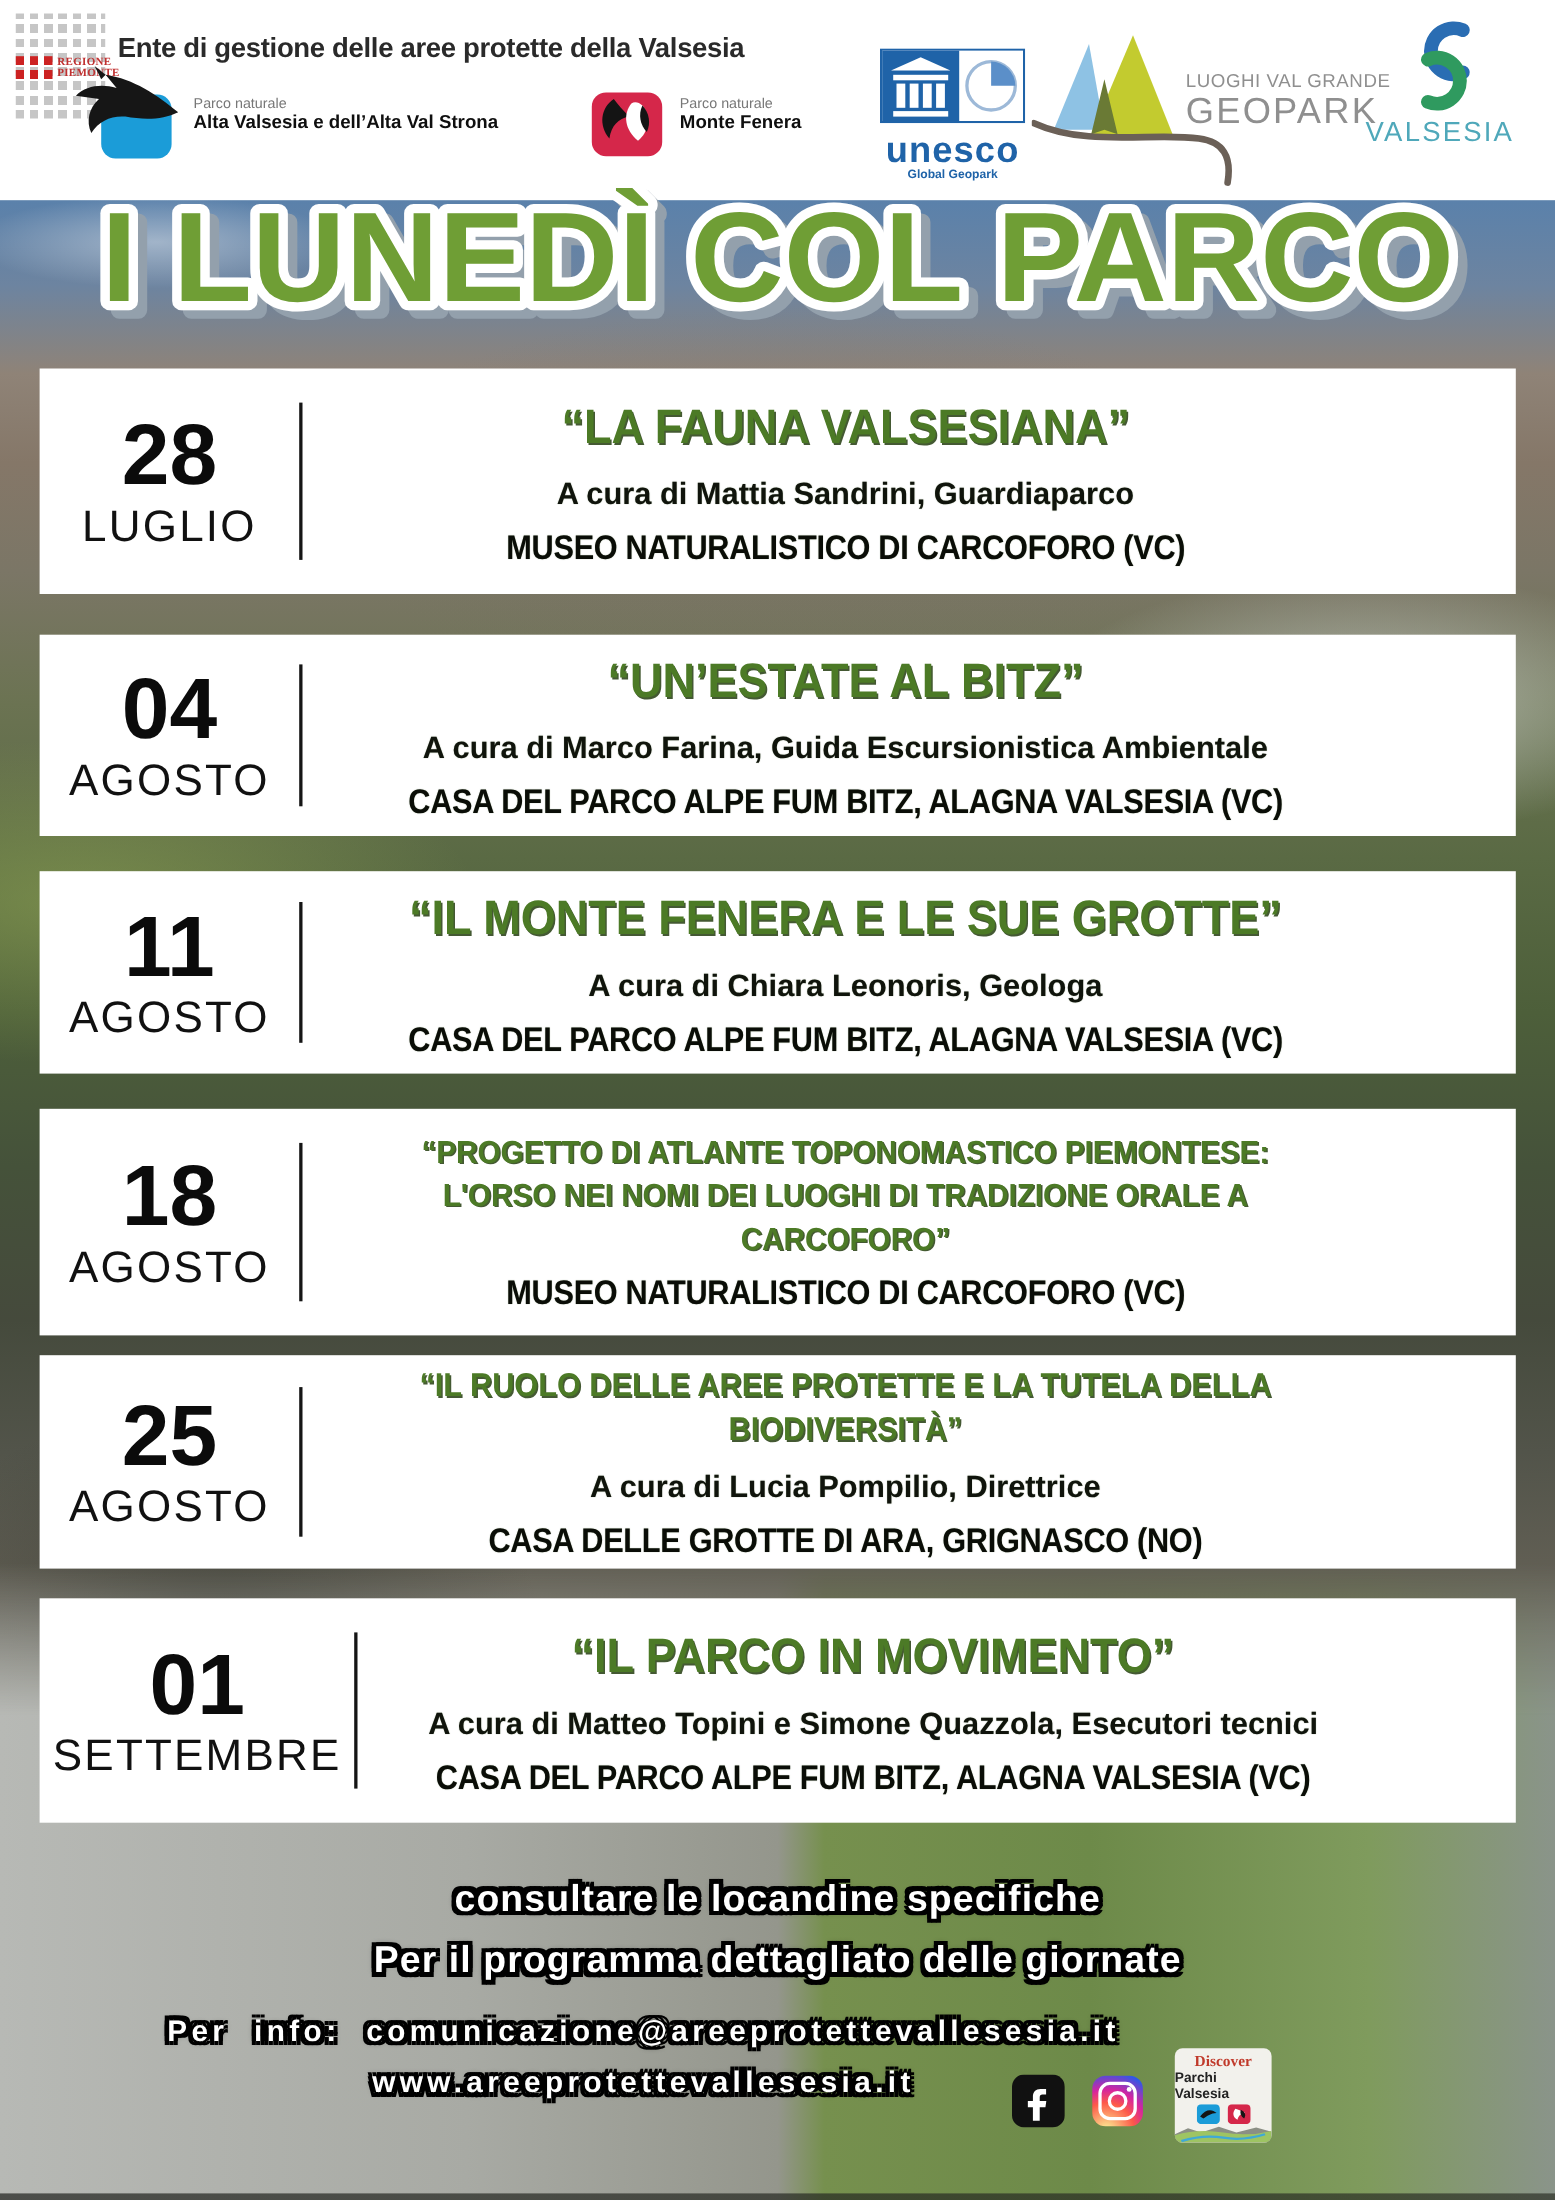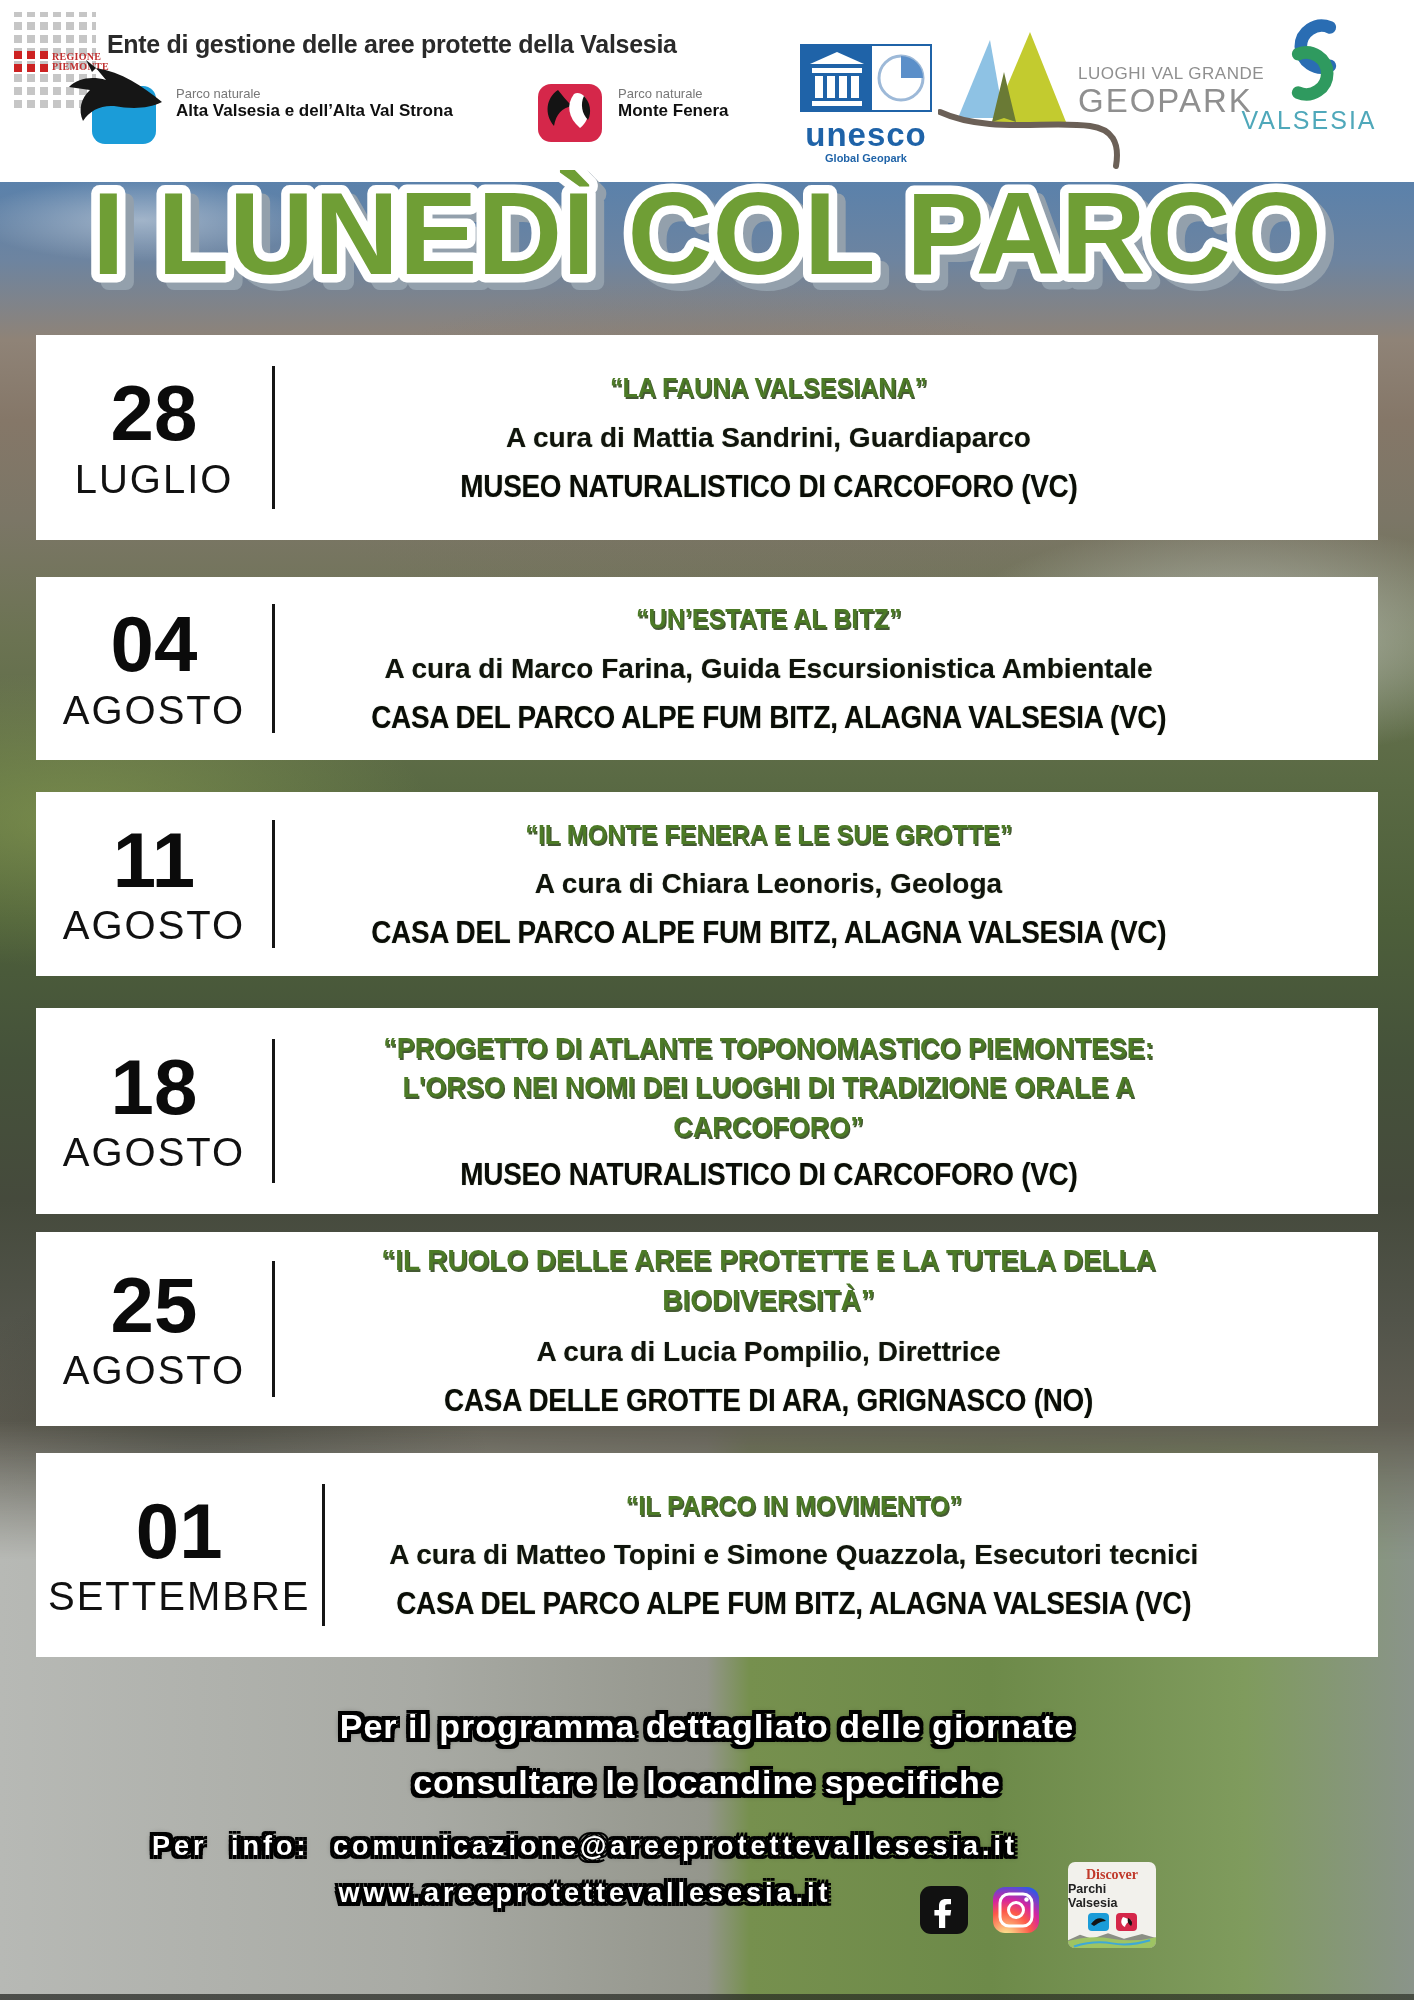--- a/index.html
+++ b/index.html
@@ -62,21 +62,21 @@
   .card-1{top:335px;height:205px;} .card-2{top:577px;height:183px;}
   .card-3{top:792px;height:184px;} .card-4{top:1008px;height:206px;}
   .card-5{top:1232px;height:194px;} .card-6{top:1453px;height:204px;}
   .date-col{flex:0 0 auto;min-width:212px;padding:0 12px;display:flex;
     flex-direction:column;align-items:center;justify-content:center;gap:8px;}
   .day{font-size:78px;font-weight:bold;color:#0b0b0b;line-height:.95;}
   .month{font-size:40px;color:#111;letter-spacing:2px;line-height:1;}
   .divider{flex:0 0 auto;width:3px;height:70%;background:#151515;align-self:center;}
   .content-col{flex:1;display:flex;flex-direction:column;align-items:center;
     justify-content:center;gap:15px;text-align:center;padding:0 130px 0 14px;}
-  .event-title{color:#4c7a26;font-weight:bold;font-size:27px;line-height:1.35;
+  .event-title{color:#4c7a26;font-weight:bold;font-size:44px;line-height:1.35;
     text-shadow:1.5px 1.5px 0 rgba(35,60,15,.85);}
   .t-line{display:block;transform:scaleX(.93);transform-origin:center;}
   .speaker{color:#10140c;font-weight:bold;font-size:28px;
     text-shadow:0 0 1px rgba(50,80,25,.5);}
   .location{color:#0a0d07;font-weight:bold;font-size:31px;letter-spacing:-.3px;
     transform:scaleX(.9);transform-origin:center;text-shadow:0 0 1px rgba(50,80,25,.5);}
   
   .outline{color:#fff;font-weight:bold;
     text-shadow:-4px -4px 0 #000,4px -4px 0 #000,-4px 4px 0 #000,4px 4px 0 #000,
       -4px 0 0 #000,4px 0 0 #000,0 -4px 0 #000,0 4px 0 #000,0 0 7px #000;}
@@ -269,22 +269,22 @@
       <div class="event-title">
         <span class="t-line">“IL PARCO IN MOVIMENTO”</span>
         <span class="t-line"></span>
       </div>
       <div class="speaker">A cura di Matteo Topini e Simone Quazzola, Esecutori tecnici</div>
       <div class="location">CASA DEL PARCO ALPE FUM BITZ, ALAGNA VALSESIA (VC)</div>
     </div>
   </section>
 
   <div class="program-note outline">
+    <div>consultare le locandine specifiche</div>
     <div>Per il programma dettagliato delle giornate</div>
-    <div>consultare le locandine specifiche</div>
   </div>
 
   <div class="info-block">
     <div class="info-line outline">Per info: comunicazione@areeprotettevallesesia.it</div>
     <div class="website-line outline">www.areeprotettevallesesia.it</div>
   </div>
 
   <svg class="fb" viewBox="0 0 48 48">
     <rect x="0" y="0" width="48" height="48" rx="11" fill="#111"></rect>
     <path fill="#fff" d="M31 13 h-5 c-4.5 0 -7 2.6 -7 7 v4 h-4.6 v5.6 H19 V42 h6.2 V29.6 h5.2 l.8 -5.6 h-6 v-3.4 c0 -1.6 .8 -2.4 2.4 -2.4 H31 Z"></path>

